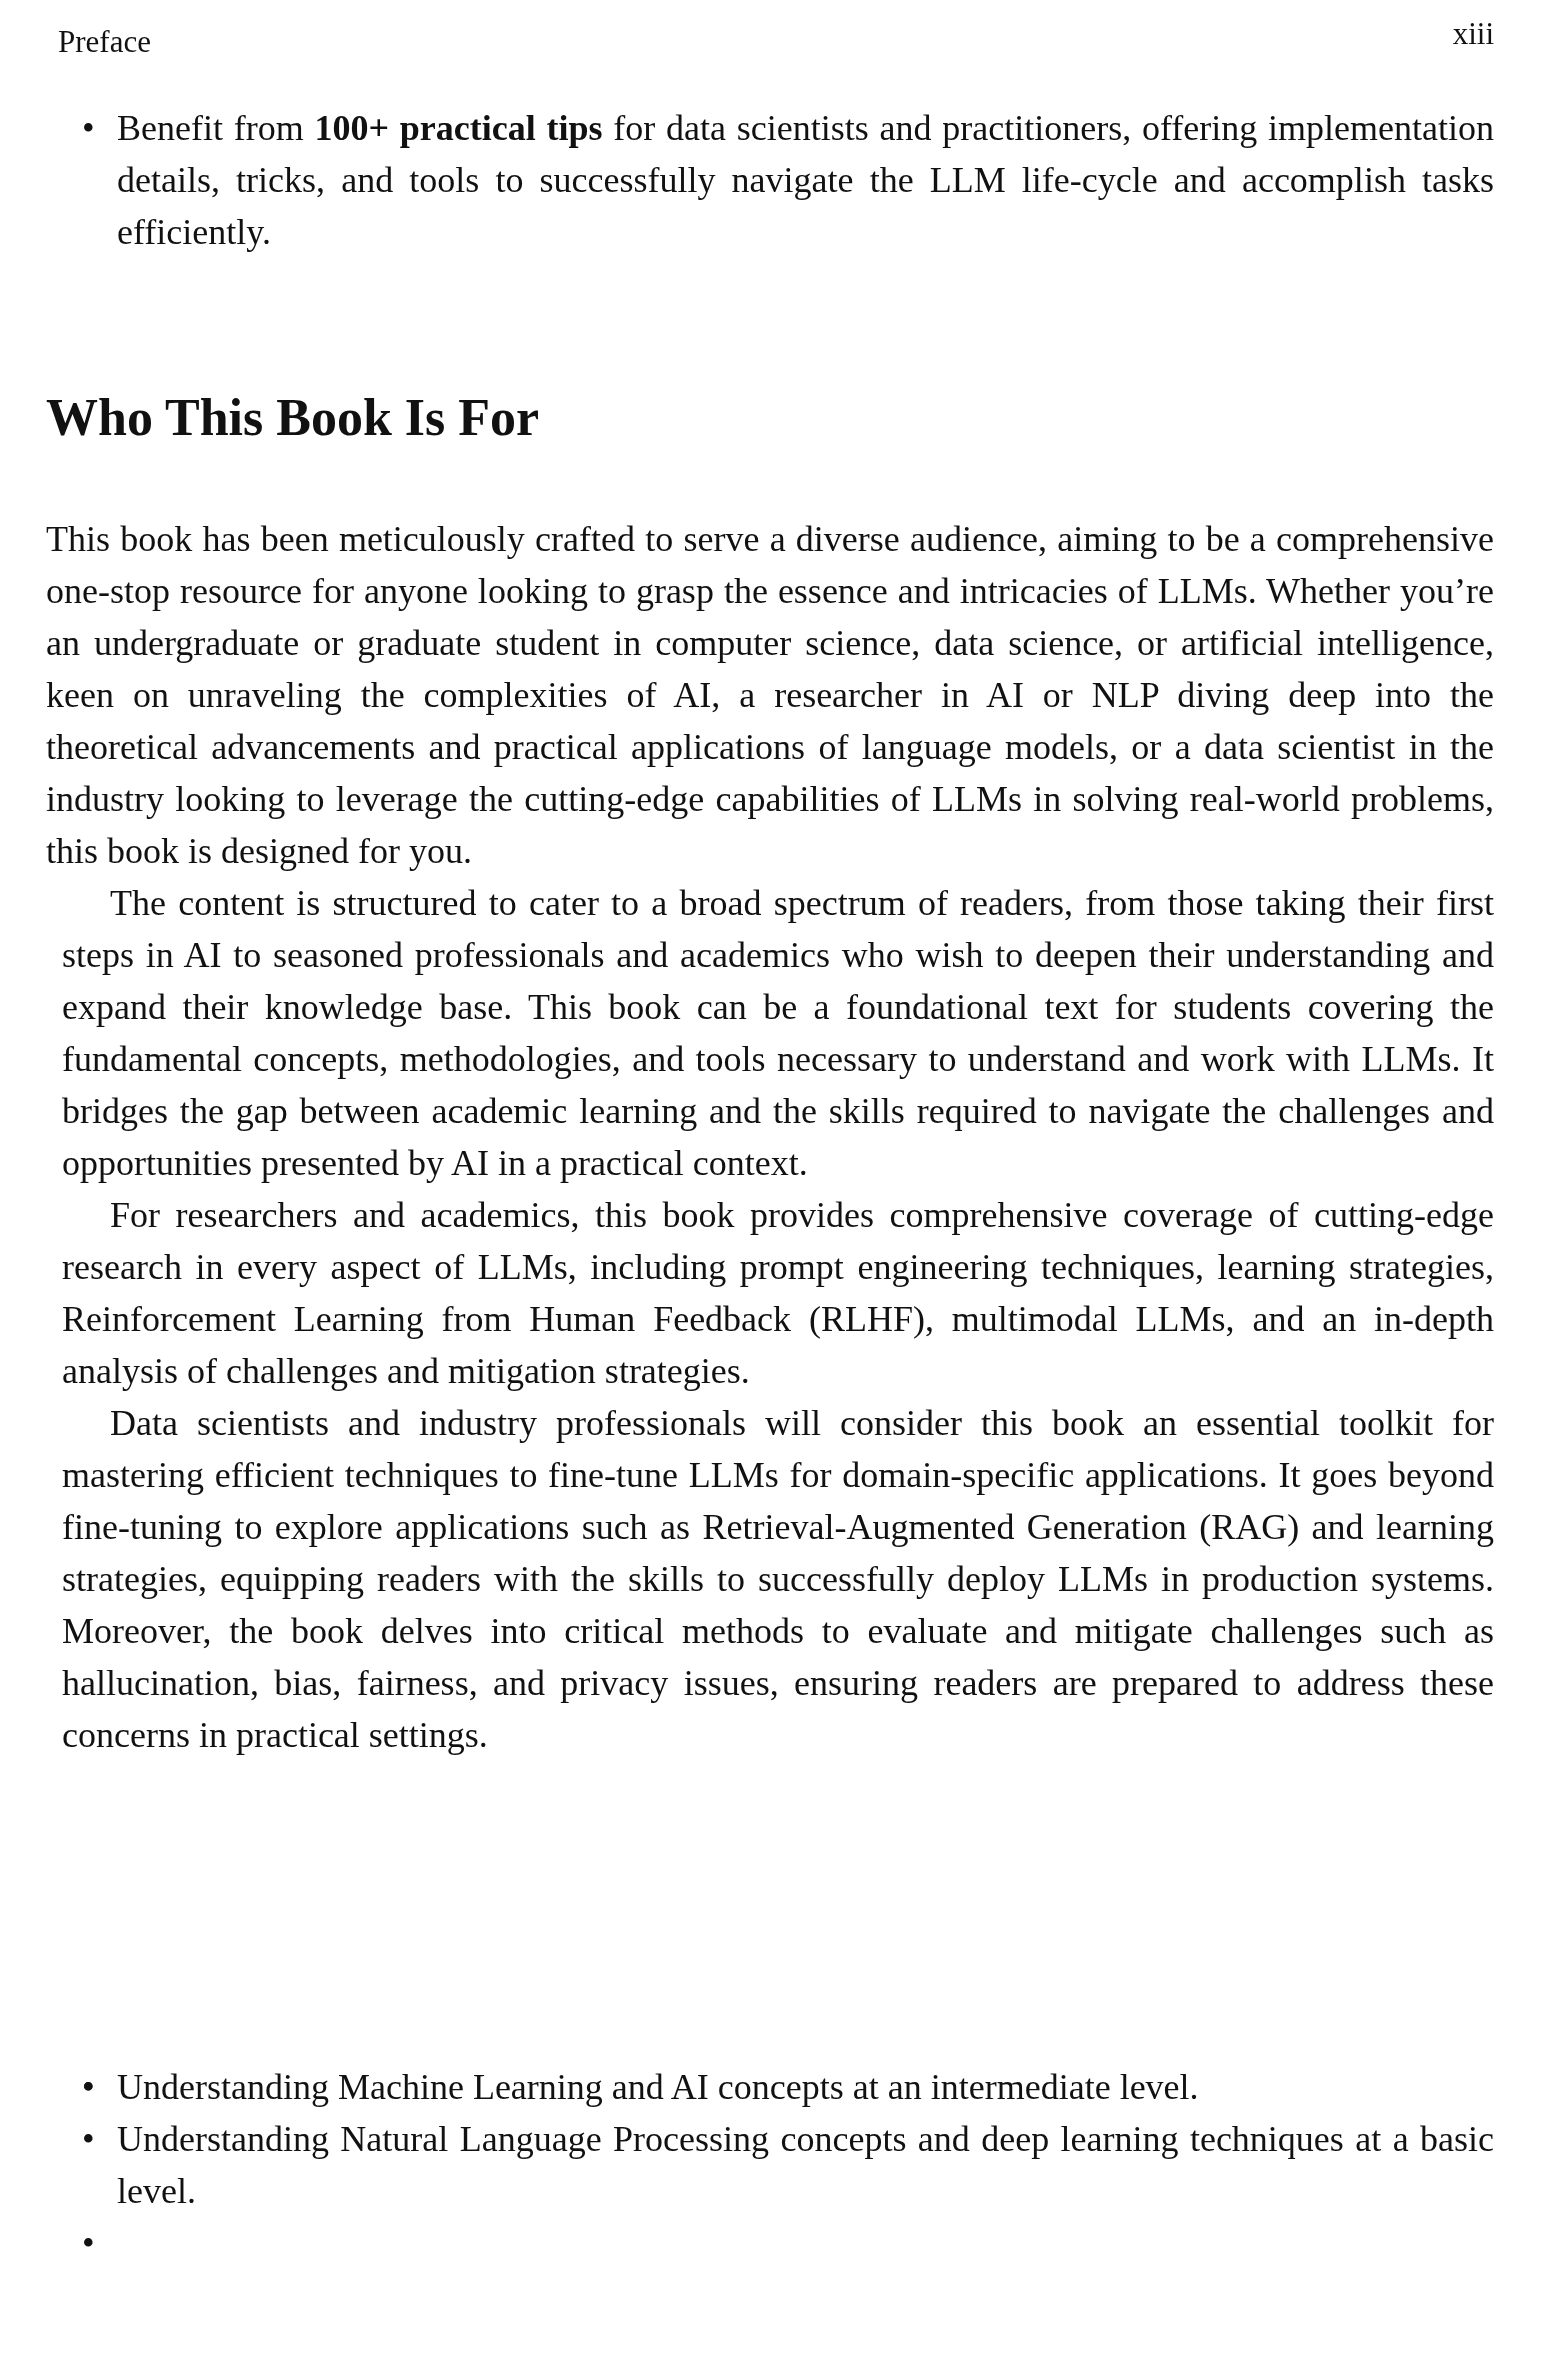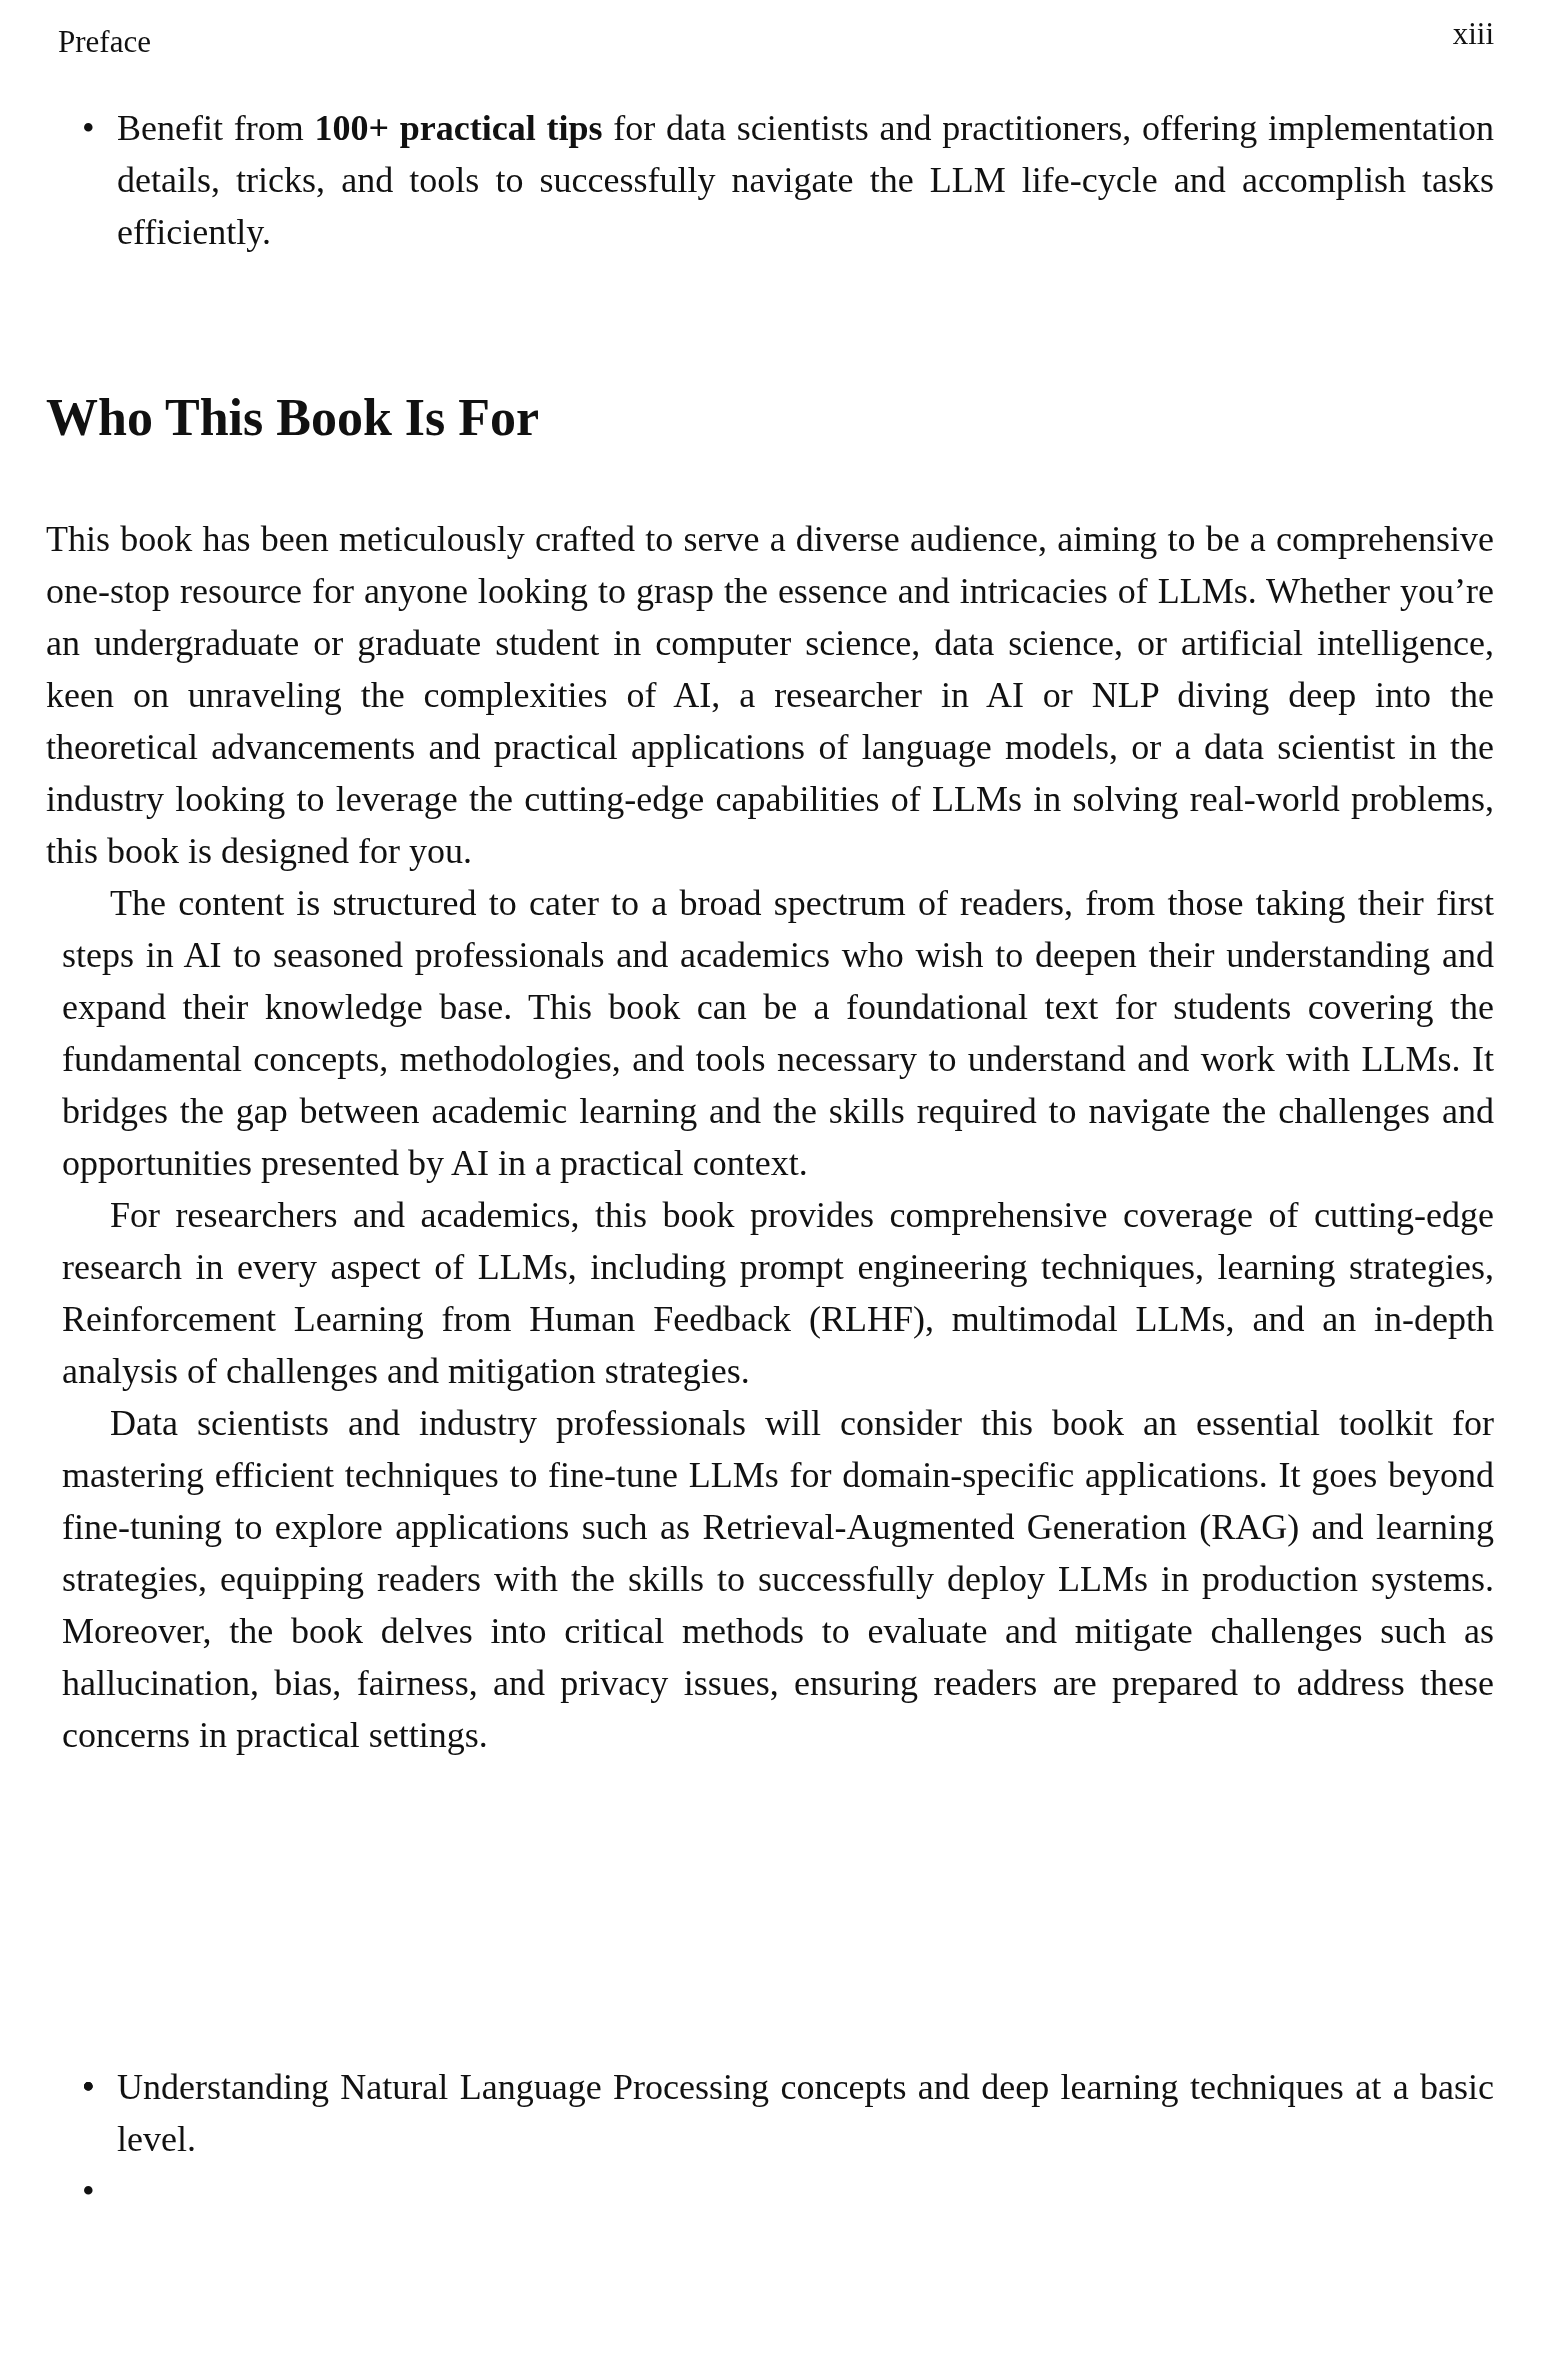--- a/index.html
+++ b/index.html
@@ -113,20 +113,21 @@
     <p class="indent">For researchers and academics, this book provides comprehensive coverage of cutting-edge research in every aspect of LLMs, including prompt engineering techniques, learning strategies, Reinforcement Learning from Human Feedback (RLHF), multimodal LLMs, and an in-depth analysis of challenges and mitigation strategies.</p>
     <p class="indent">Data scientists and industry professionals will consider this book an essential toolkit for mastering efficient techniques to fine-tune LLMs for domain-specific applications. It goes beyond fine-tuning to explore applications such as Retrieval-Augmented Generation (RAG) and learning strategies, equipping readers with the skills to successfully deploy LLMs in production systems. Moreover, the book delves into critical methods to evaluate and mitigate challenges such as hallucination, bias, fairness, and privacy issues, ensuring readers are prepared to address these concerns in practical settings.</p>
   </div>
 
   <ul class="bullets prereq-list">
     <li>
       <span class="dot">•</span>
     </li>
     <li>
       <span class="dot">•</span>
+      <span>Understanding Machine Learning and AI concepts at an intermediate level.</span>
     </li>
     <li>
       <span class="dot">•</span>
       <span>Understanding Natural Language Processing concepts and deep learning techniques at a basic level.</span>
     </li>
     <li>
       <span class="dot">•</span>
     </li>
   </ul>
 

